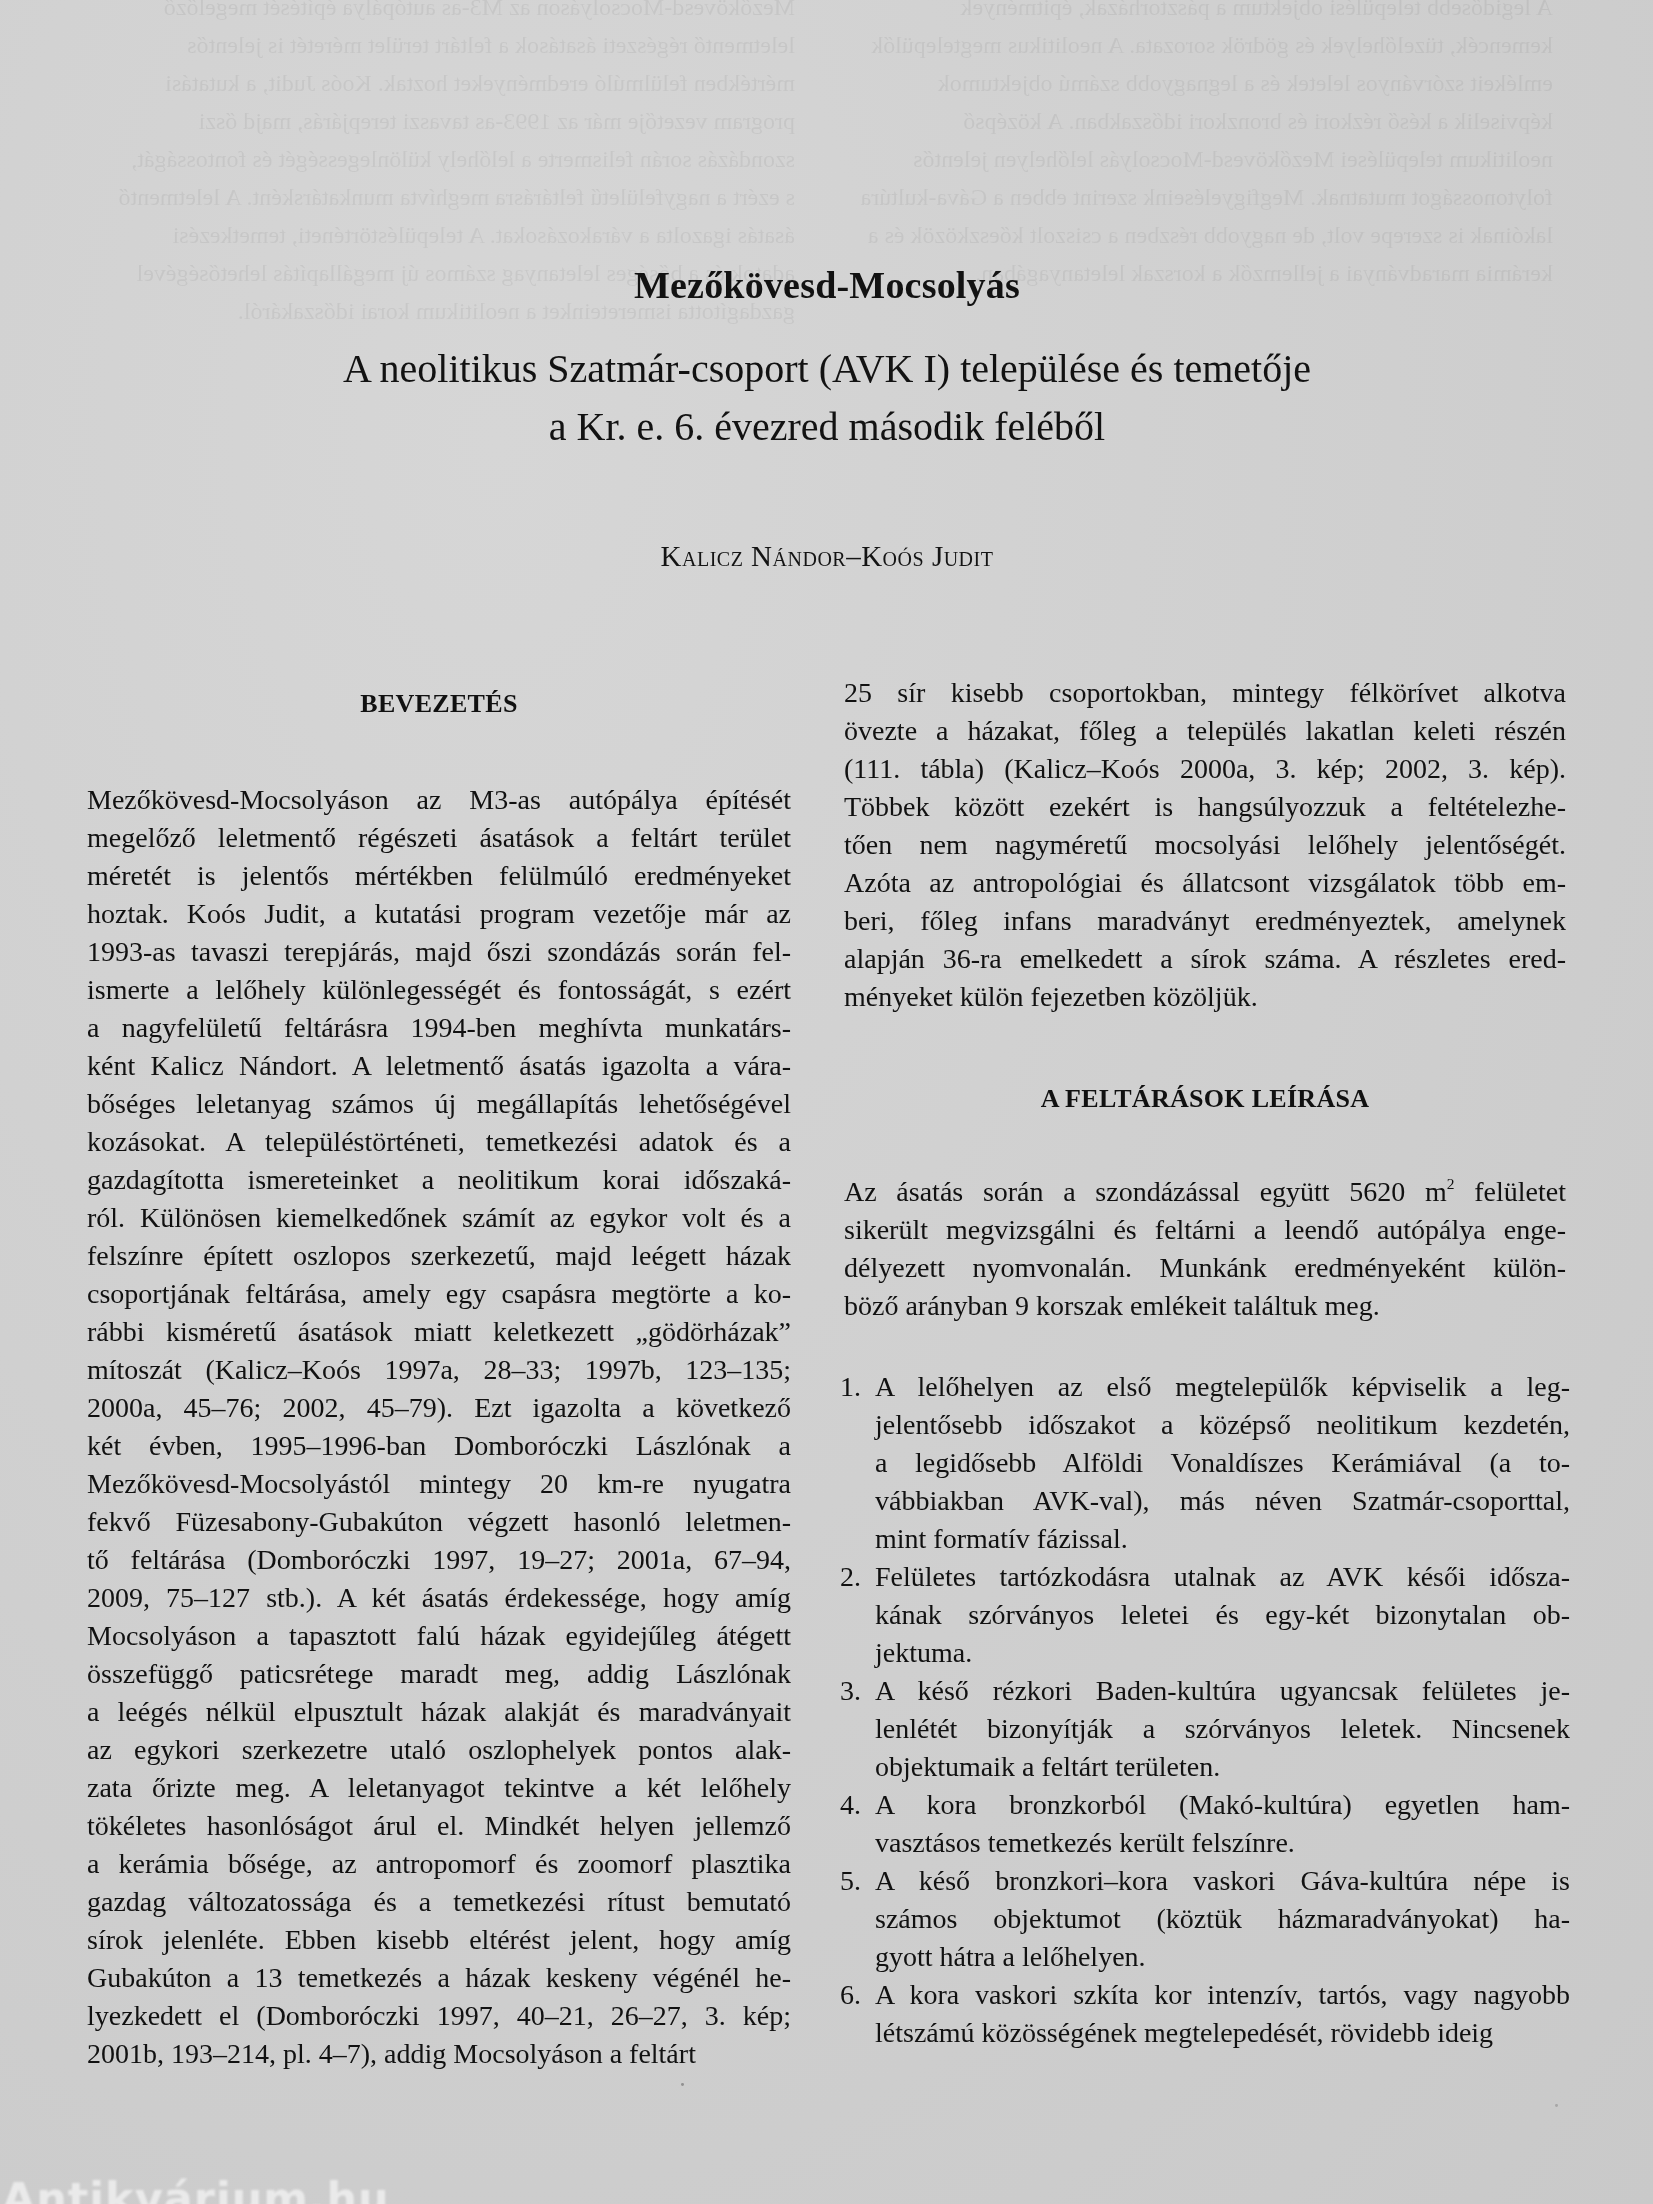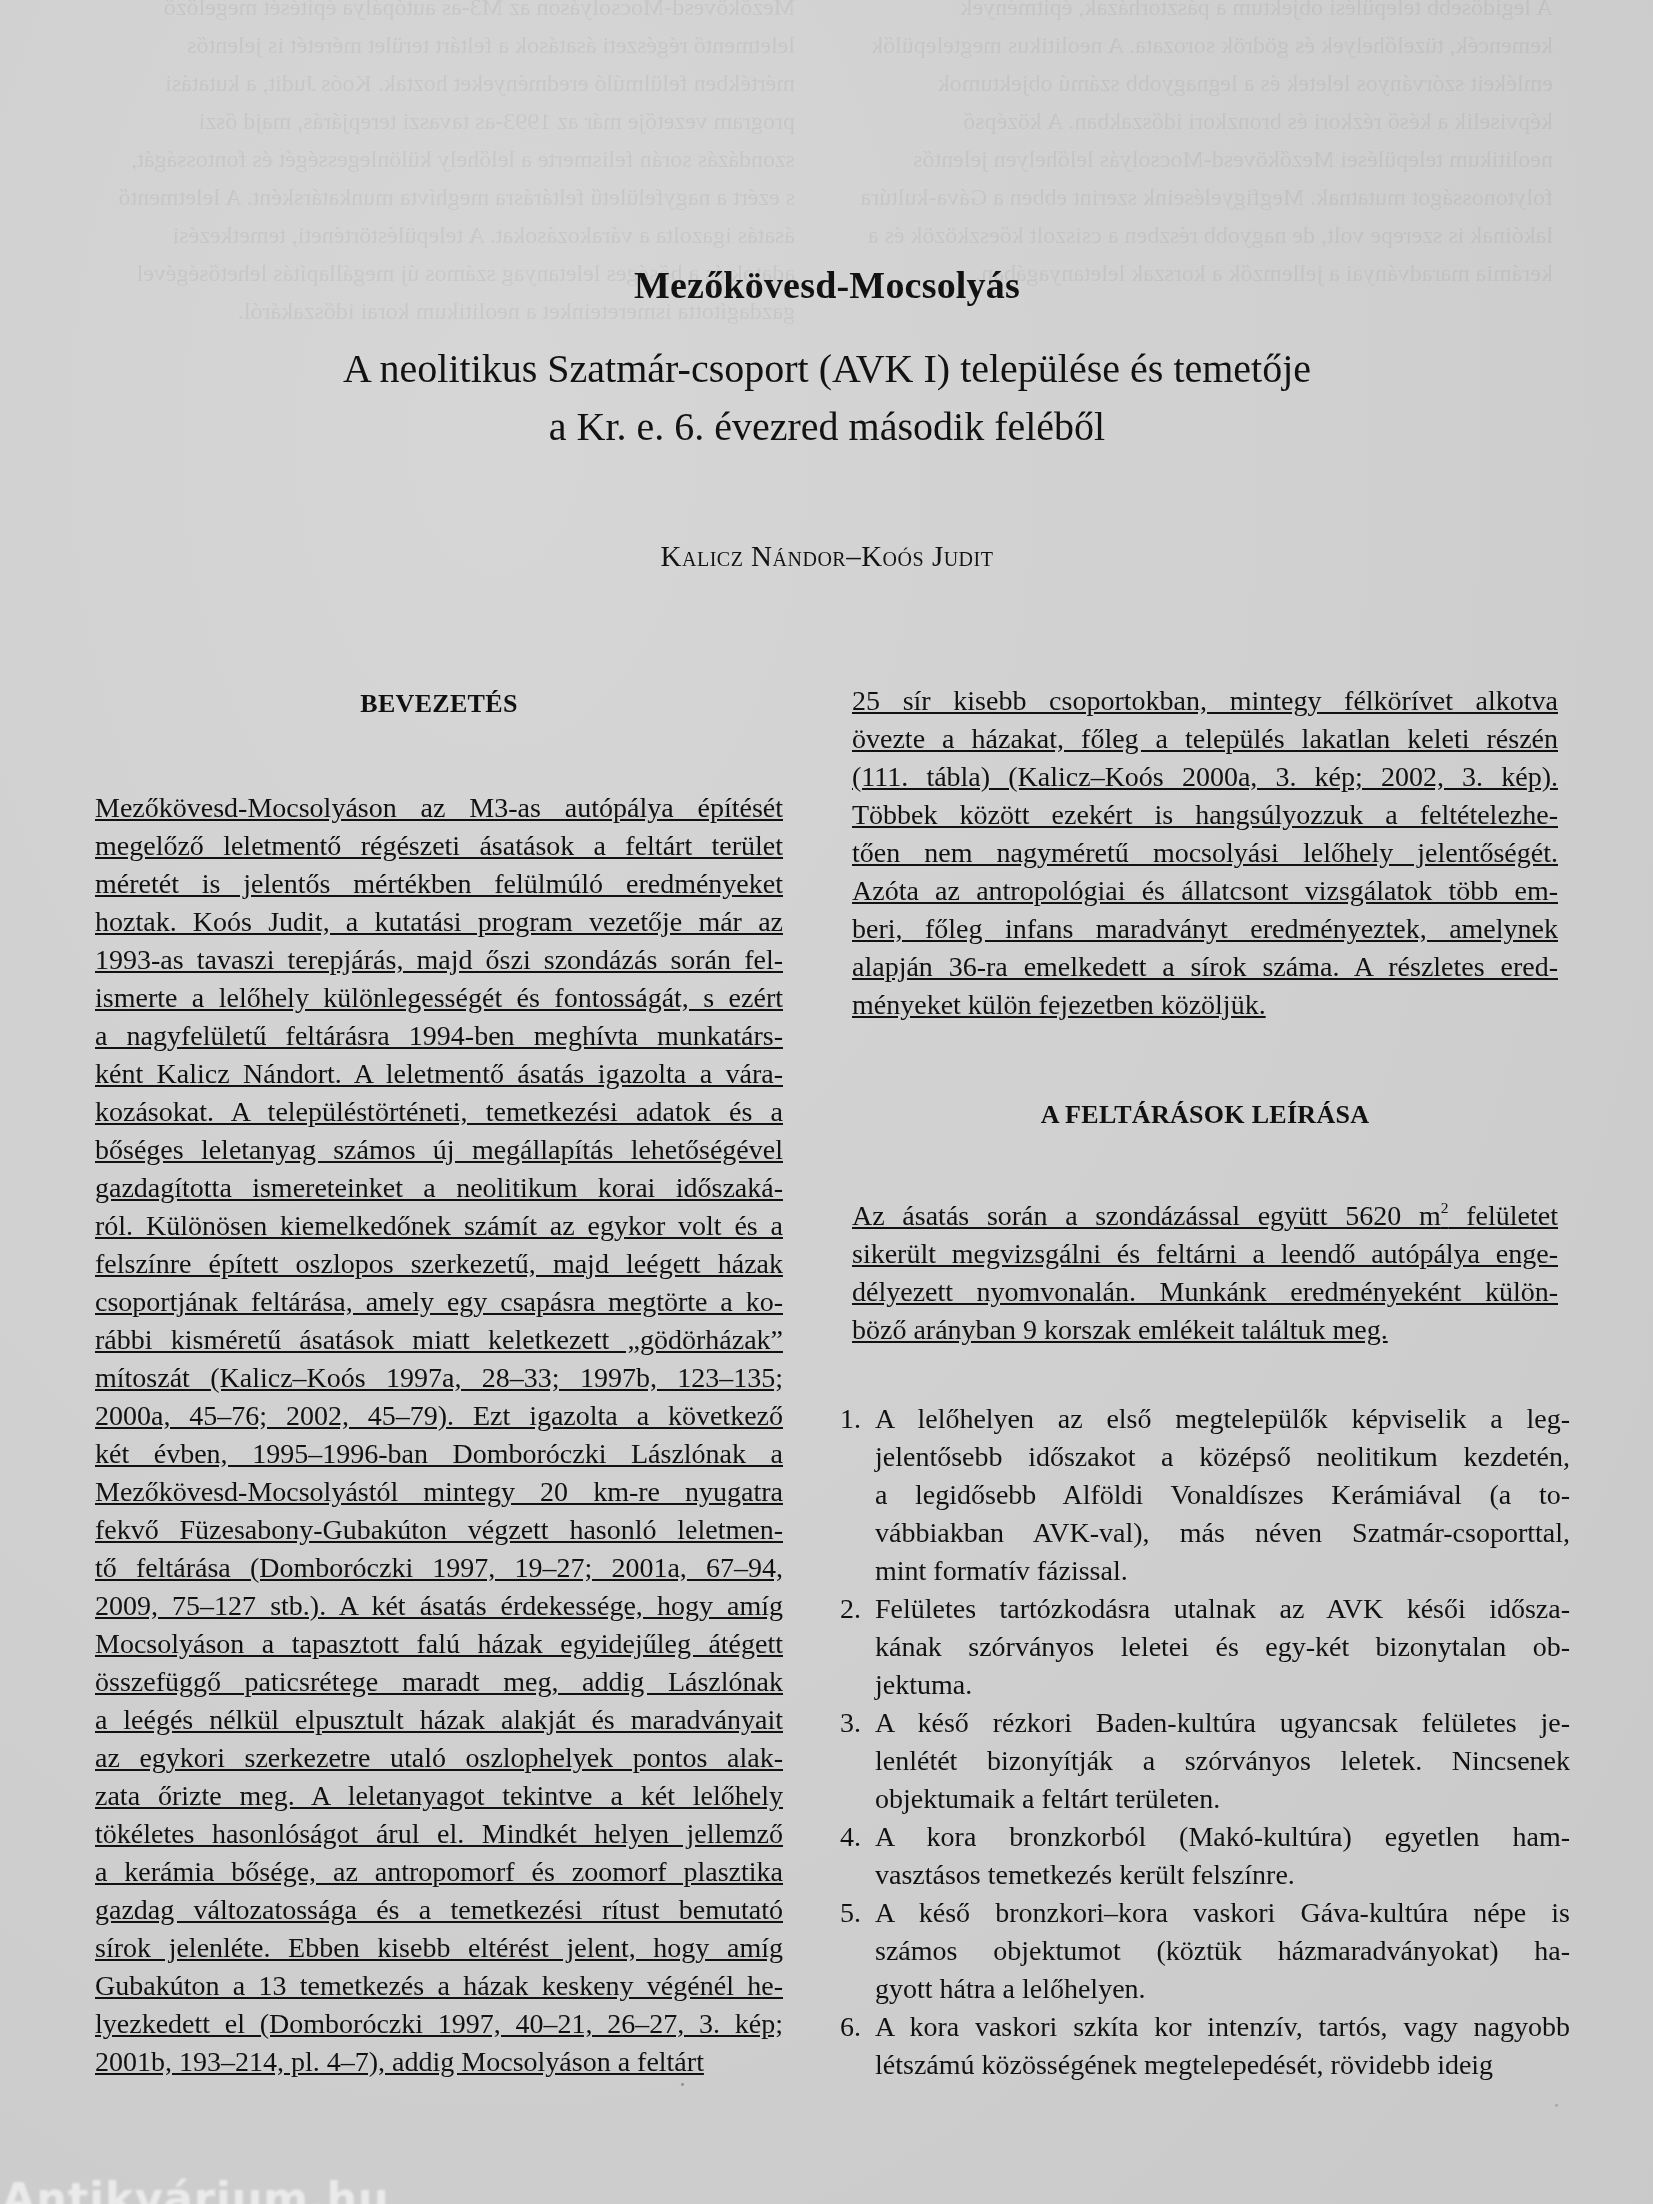--- a/index.html
+++ b/index.html
@@ -27,21 +27,21 @@
     font-family: "Liberation Serif", serif; font-size: 40px; line-height: 58px; color: #121212;
   }
   .authors {
     position: absolute; left: 0; right: 0; top: 532px; text-align: center;
     font-family: "Liberation Serif", serif; font-size: 29px; font-variant: small-caps; color: #141414; letter-spacing: 0.5px; margin-top: 8px;
   }
   .col { position: absolute; font-family: "Liberation Serif", serif; font-size: 28px; line-height: 38px; color: #111; }
   .col-left { left: 83px; top: 670px; width: 712px; }
   .col-right { left: 840px; top: 670px; width: 730px; }
   .section-head { text-align: center; font-size: 26px; letter-spacing: 0.3px; margin: 12px; height: 43px; line-height: 43px; }
-  .para { margin: 12px; text-align: justify; text-align-last: left; text-decoration: underline; }
+  .para { margin: 4px; text-align: justify; text-align-last: left; }
   .line { display: block; text-align: justify; text-align-last: justify; white-space: nowrap; }
   .line.last { text-align-last: left; }
   .gap-head { height: 40px; }
   .list { margin: 0; padding: 0; list-style: none; }
   .list-item { position: relative; padding-left: 35px; }
   .list-num { position: absolute; left: 0; top: 0; }
   sup { font-size: 15.5px; line-height: 0; vertical-align: 11.6px; }
   .watermark {
     position: absolute; left: 1.9px; bottom: -17.5px;
     font-family: "DejaVu Sans", sans-serif; font-weight: bold; font-size: 43px;
@@ -73,22 +73,22 @@
     <div class="gap-head"></div>
     <div class="para" id="left-lines">
         <span class="line">Mezőkövesd-Mocsolyáson az M3-as autópálya építését</span>
         <span class="line">megelőző leletmentő régészeti ásatások a feltárt terület</span>
         <span class="line">méretét is jelentős mértékben felülmúló eredményeket</span>
         <span class="line">hoztak. Koós Judit, a kutatási program vezetője már az</span>
         <span class="line">1993-as tavaszi terepjárás, majd őszi szondázás során fel-</span>
         <span class="line">ismerte a lelőhely különlegességét és fontosságát, s ezért</span>
         <span class="line">a nagyfelületű feltárásra 1994-ben meghívta munkatárs-</span>
         <span class="line">ként Kalicz Nándort. A leletmentő ásatás igazolta a vára-</span>
+        <span class="line">bőséges leletanyag számos új megállapítás lehetőségével</span>
         <span class="line">kozásokat. A településtörténeti, temetkezési adatok és a</span>
-        <span class="line">bőséges leletanyag számos új megállapítás lehetőségével</span>
         <span class="line">gazdagította ismereteinket a neolitikum korai időszaká-</span>
         <span class="line">ról. Különösen kiemelkedőnek számít az egykor volt és a</span>
         <span class="line">felszínre épített oszlopos szerkezetű, majd leégett házak</span>
         <span class="line">csoportjának feltárása, amely egy csapásra megtörte a ko-</span>
         <span class="line">rábbi kisméretű ásatások miatt keletkezett „gödörházak”</span>
         <span class="line">mítoszát (Kalicz–Koós 1997a, 28–33; 1997b, 123–135;</span>
         <span class="line">2000a, 45–76; 2002, 45–79). Ezt igazolta a következő</span>
         <span class="line">két évben, 1995–1996-ban Domboróczki Lászlónak a</span>
         <span class="line">Mezőkövesd-Mocsolyástól mintegy 20 km-re nyugatra</span>
         <span class="line">fekvő Füzesabony-Gubakúton végzett hasonló leletmen-</span>

